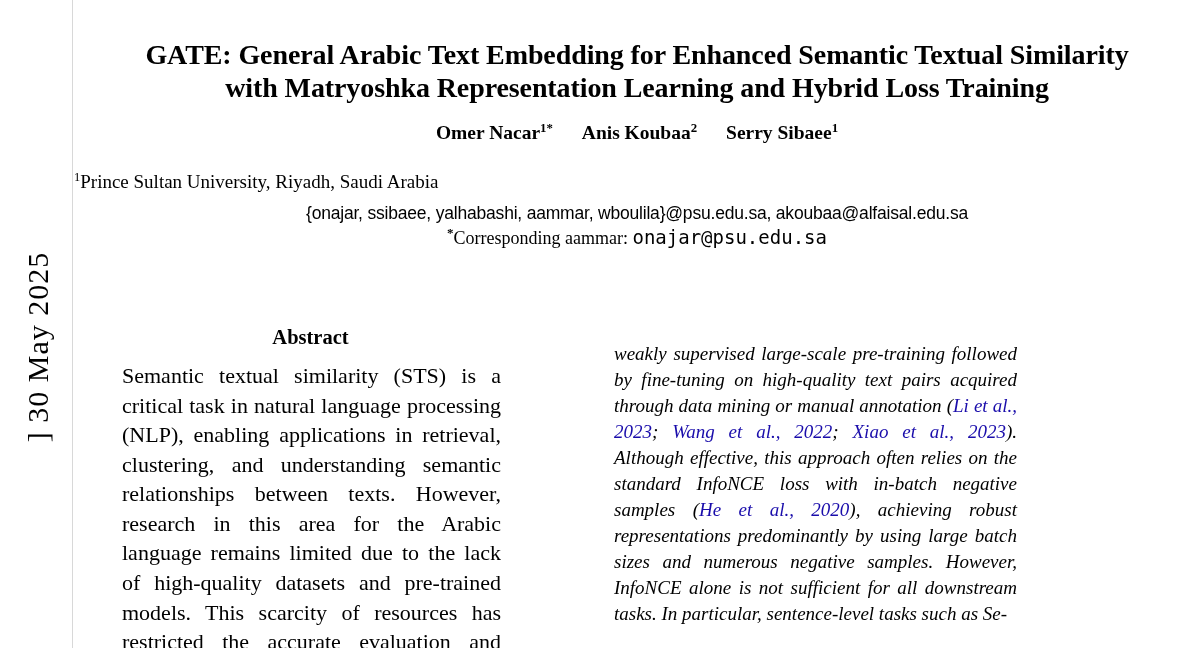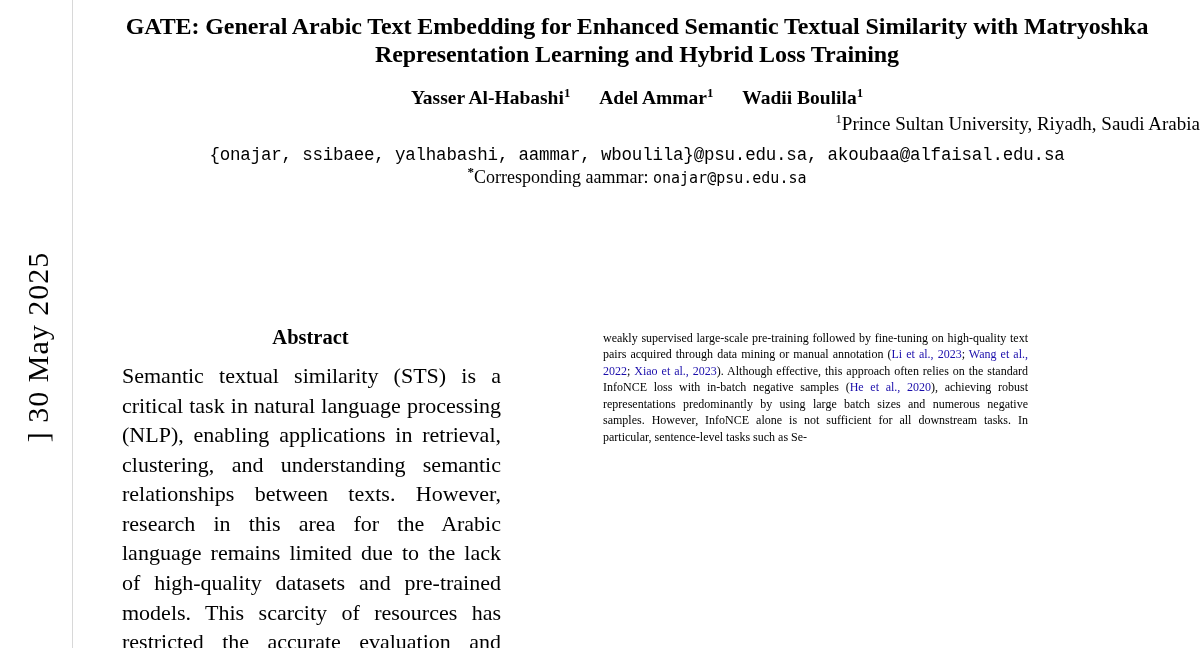--- a/index.html
+++ b/index.html
@@ -49,22 +49,22 @@
 
   .page {
     position: absolute;
     left: 74px;
     top: 0;
     width: 1126px;
     height: 648px;
   }
 
   .title {
-    margin: 12px 48px 0 48px;
-    font-size: 24px;
+    margin: 38px 48px 0 48px;
+    font-size: 28px;
     font-weight: bold;
     line-height: 1.18;
     text-align: center;
     letter-spacing: -0.1px;
   }
 
   .authors {
     margin-top: 16px;
     text-align: center;
     font-size: 19.5px;
@@ -79,44 +79,44 @@
     margin: 0 12px;
   }
   sup {
     font-size: 0.66em;
     vertical-align: super;
     line-height: 0;
     font-weight: bold;
   }
 
   .affils {
-    margin-top: 0;
-    text-align: right;
+    margin-top: 22px;
+    text-align: left;
     font-size: 19px;
     line-height: 1.42;
     font-weight: normal;
   }
   .affils sup { font-weight: normal; }
 
   .emails {
     margin-top: 7px;
     text-align: center;
-    font-family: Liberation Mono, monospace;
+    font-family: Liberation Sans, sans-serif;
     font-size: 17.5px;
     letter-spacing: -0.2px;
     white-space: nowrap;
   }
   .corresponding {
     margin-top: 2px;
     text-align: center;
     font-size: 18px;
   }
   .corresponding .mono {
     font-family: "DejaVu Sans Mono", monospace;
-    font-size: 15px;
+    font-size: 19px;
   }
   .corresponding sup.star {
     font-size: 0.72em;
     vertical-align: super;
     line-height: 0;
   }
 
   .columns {
     position: absolute;
     top: 326px;
@@ -138,48 +138,49 @@
     margin: 0 0 12px 0;
   }
   .abstract-body {
     font-size: 22px;
     line-height: 1.345;
     text-align: justify;
     text-justify: inter-word;
     margin: 0 26px 0 28px;
   }
   .body-par {
-    font-size: 12px;
+    font-size: 19px;
     line-height: 1.37;
     text-align: justify;
     text-justify: inter-word;
-    margin: 4px;
+    margin: 15px;
     hyphens: manual;
+    font-style: italic;
   }
   .cite {
     color: #1a0dab;
   }
 </style>
 </head>
 <body>
 
 <div class="side-stamp">
   <div class="stamp-text">] 30 May 2025</div>
 </div>
 <div class="side-rule"></div>
 
 <div class="page">
 
   <div class="title">GATE: General Arabic Text Embedding for Enhanced Semantic Textual Similarity with Matryoshka Representation Learning and Hybrid Loss Training</div>
 
   <div class="authors">
     <div class="row">
-      <span class="name"><span>Yasser Al-Habashi</span><sup>1</sup></span>
-      <span class="name"><span>Adel Ammar</span><sup>1</sup></span>
-      <span class="name"><span>Wadii Boulila</span><sup>1</sup></span>
+      <span class="name"><span>Omer Nacar</span><sup>1*</sup></span>
+      <span class="name"><span>Anis Koubaa</span><sup>2</sup></span>
+      <span class="name"><span>Serry Sibaee</span><sup>1</sup></span>
     </div>
   </div>
 
   <div class="affils">
     <div><sup>1</sup><span>Prince Sultan University, Riyadh, Saudi Arabia</span></div>
   </div>
 
   <div class="emails">{onajar, ssibaee, yalhabashi, aammar, wboulila}@psu.edu.sa, akoubaa@alfaisal.edu.sa</div>
 
   <div class="corresponding">

